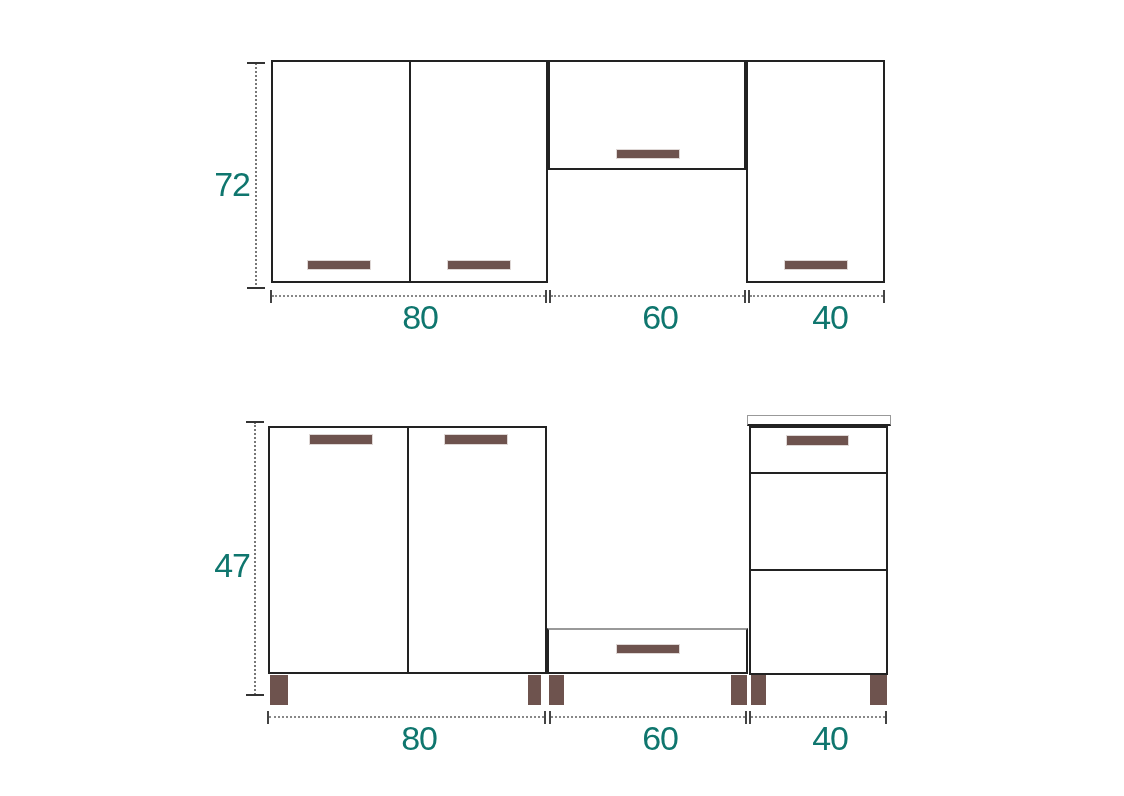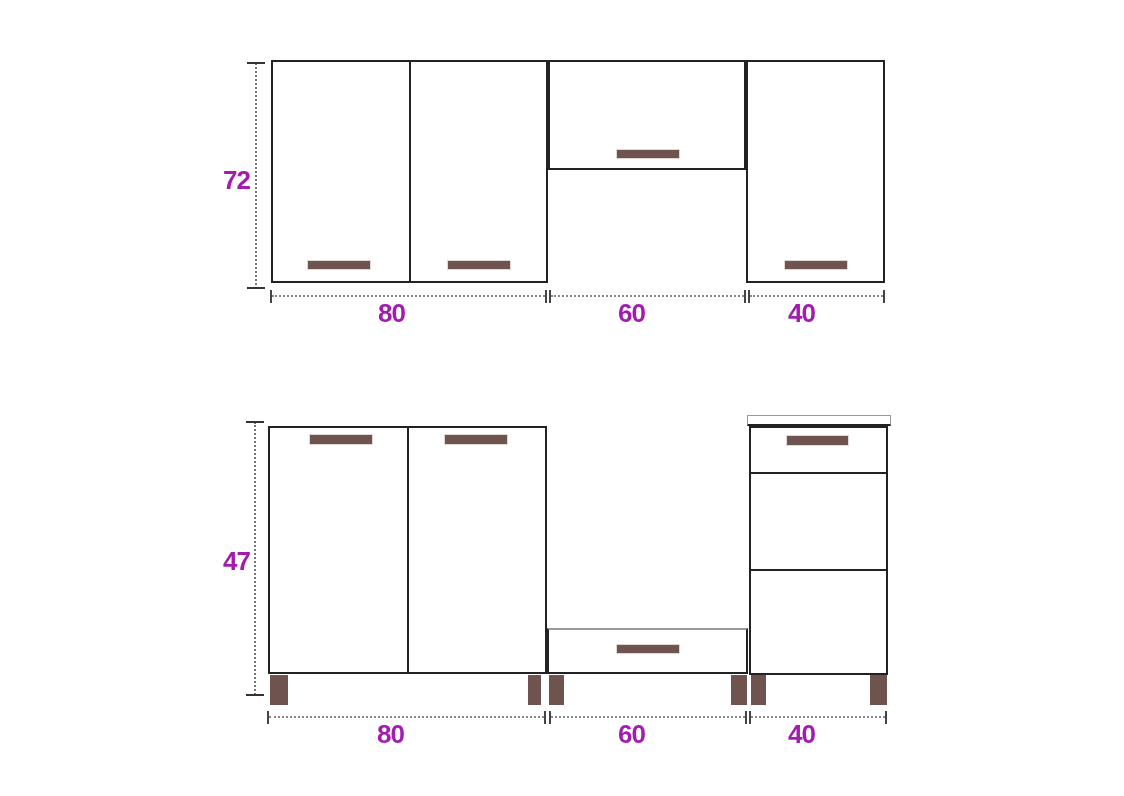--- a/index.html
+++ b/index.html
@@ -75,27 +75,27 @@
     box-sizing: border-box;
     border-left: 2px solid #444444;
     border-right: 2px solid #444444;
   }
   .dim-seg .dots {
     margin-top: 5px;
     border-top: 2px dotted #888888;
   }
   .dim-label {
     position: absolute;
-    font-size: 26px;
-    font-weight: bold;
-    color: #a21caf;
+    font-size: 34px;
+    font-weight: normal;
+    color: #0f766e;
     letter-spacing: -1px;
     line-height: 1;
   }
-  .dim-label.center { text-align: left; }
+  .dim-label.center { text-align: right; }
   .dim-label.right  { text-align: right; }
 </style>
 </head>
 <body>
 
 <div id="canvas">
 
   <div>
 
     <div class="cab" style="left:271px; top:60px; width:277px; height:223px;">

